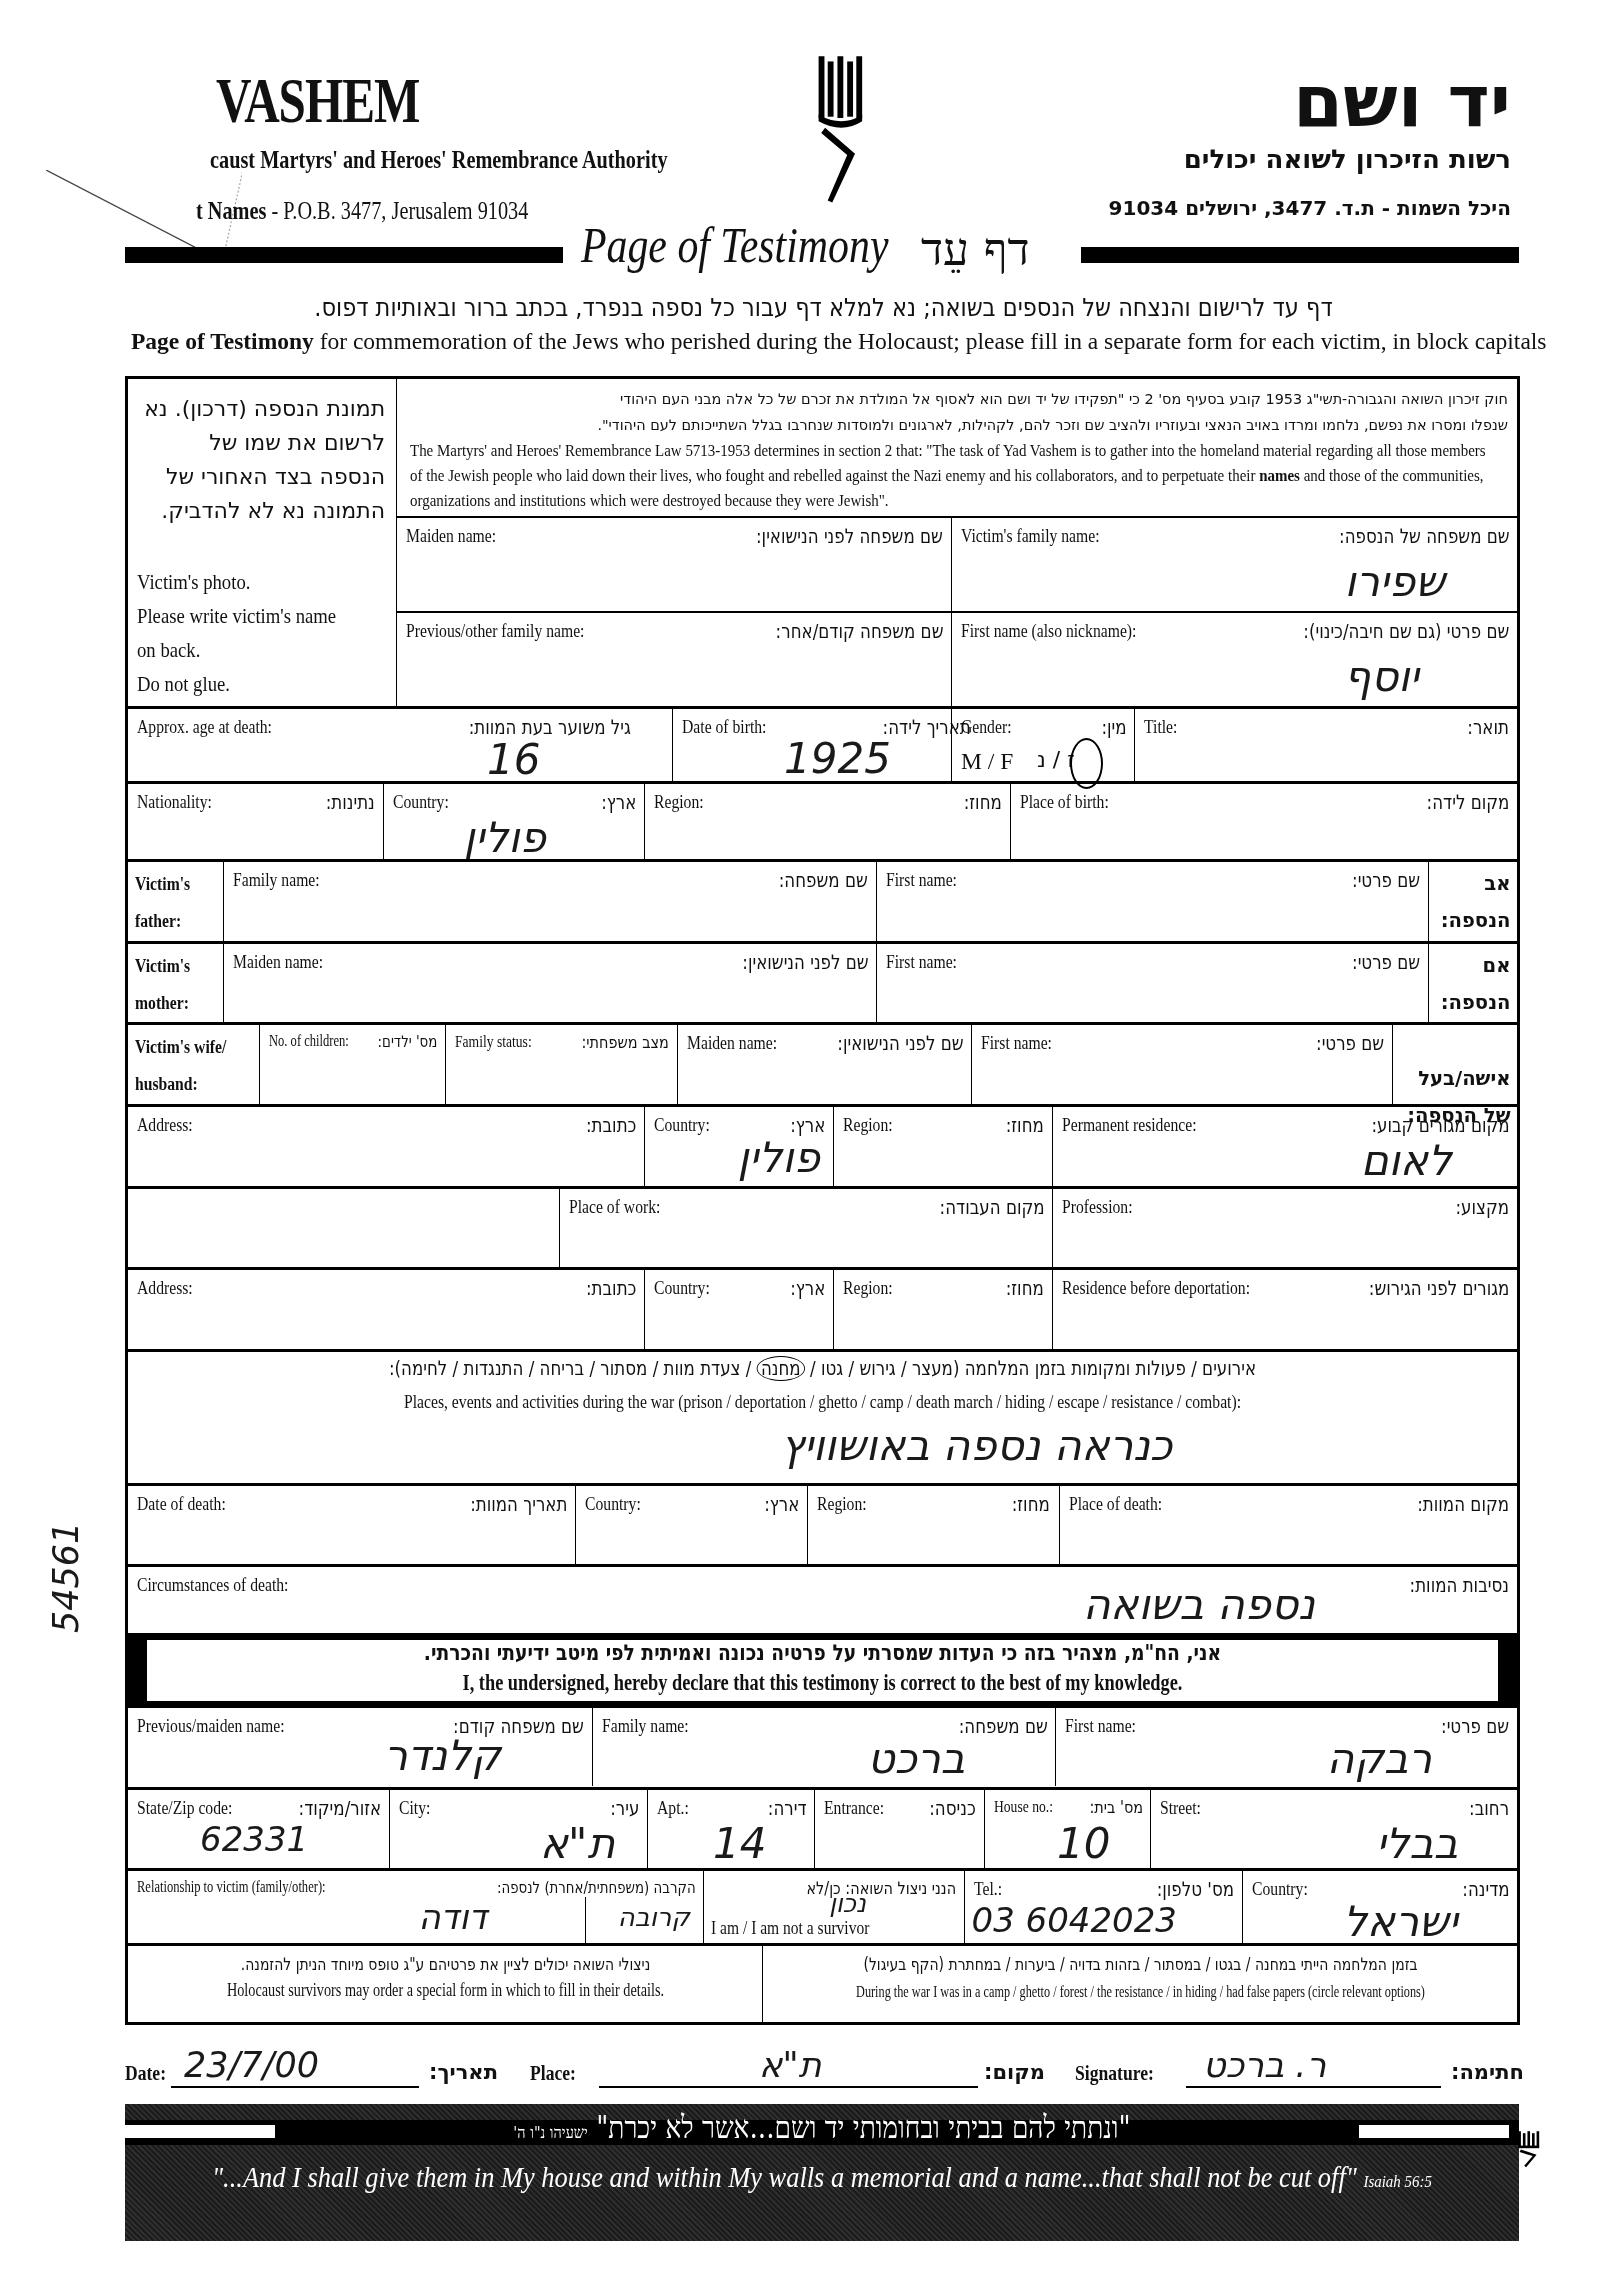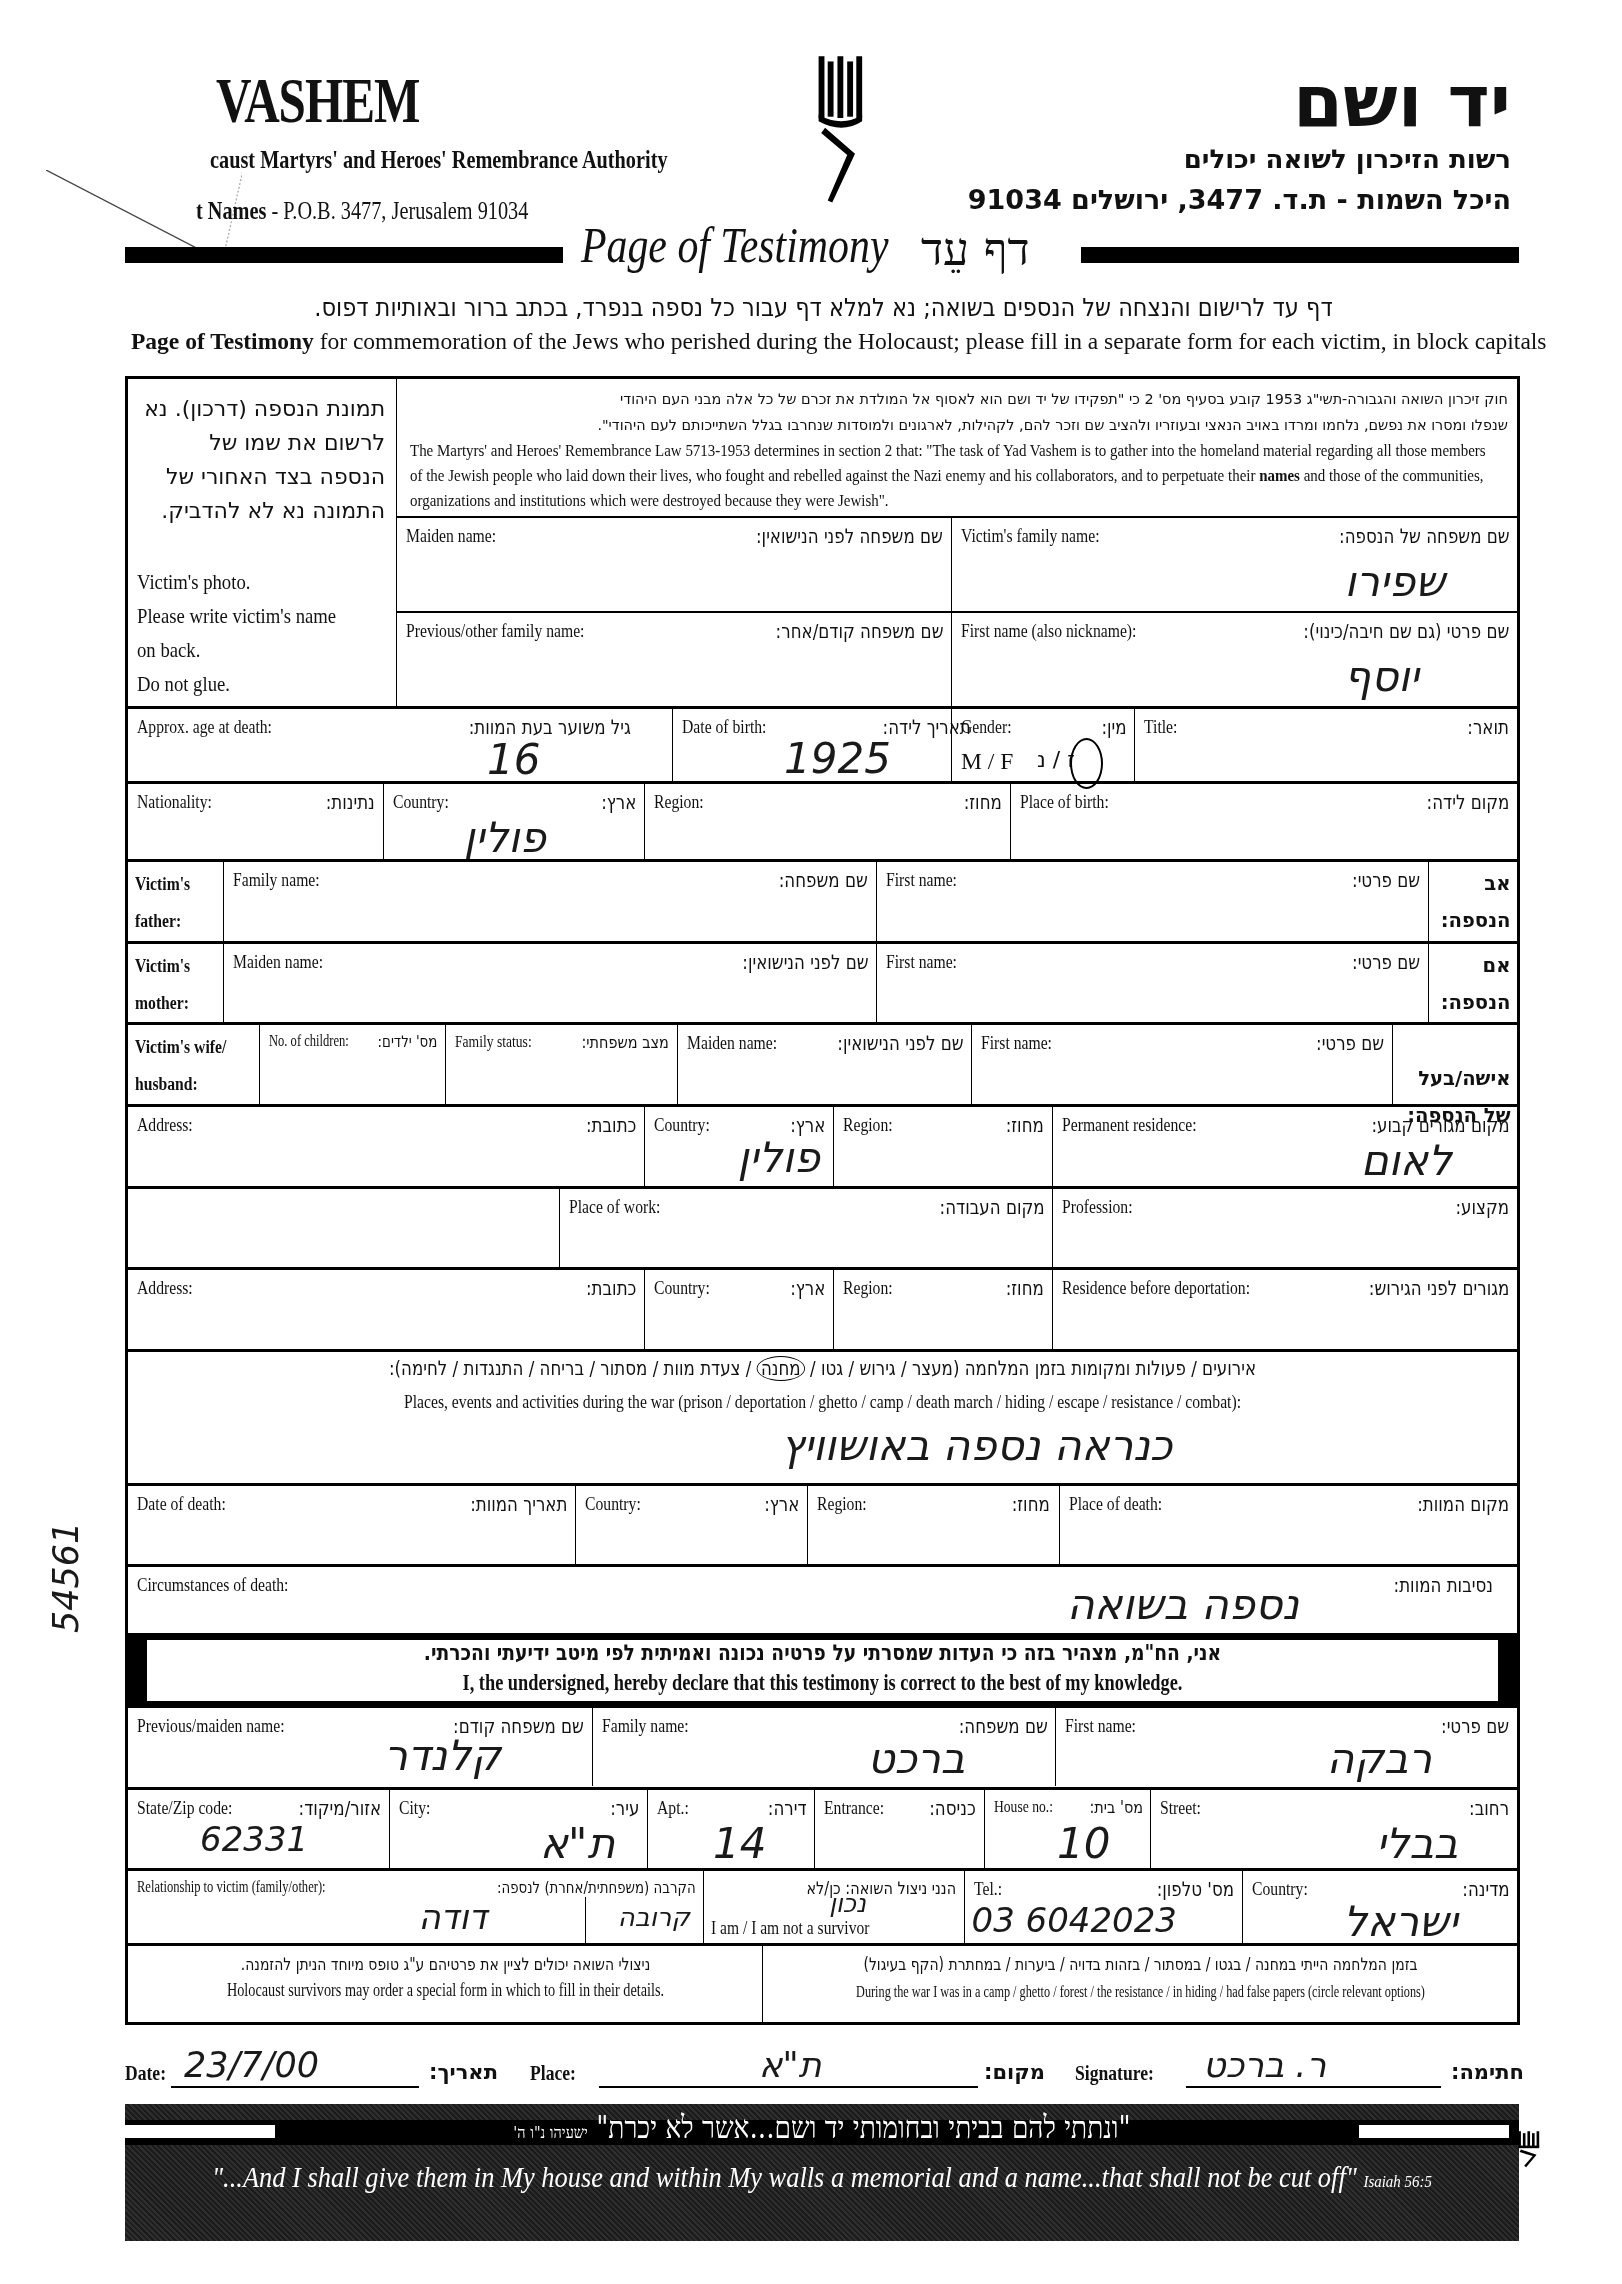--- a/index.html
+++ b/index.html
@@ -9,21 +9,21 @@
   .abs { position: absolute; }
   .hand { font-family: "DejaVu Sans", sans-serif; font-weight: 300; color: #1a1a1a; font-style: italic; }
 
   
   .brand-en { left: 216px; top: 65px; font-size: 63px; font-weight: 700; letter-spacing: -1.3px; transform: scaleX(0.78); transform-origin: left; font-family: "Liberation Serif", serif; }
   .brand-sub { left: 210px; top: 145px; font-size: 26px; font-weight: 700; transform: scaleX(0.78); transform-origin: left; white-space: nowrap; }
   .brand-addr { left: 196px; top: 196px; font-size: 26px; white-space: nowrap; transform: scaleX(0.78); transform-origin: left; }
   .brand-addr b { font-weight: 700; }
   .brand-he { right: 111px; top: 59px; font-size: 72px; font-weight: 700; direction: rtl; font-family: "DejaVu Sans", sans-serif; }
   .brand-he-sub { right: 111px; top: 144px; font-size: 26px; font-weight: 700; direction: rtl; font-family: "DejaVu Sans", sans-serif; }
-  .brand-he-addr { right: 111px; top: 184px; font-size: 27px; font-weight: 700; direction: rtl; font-family: "DejaVu Sans", sans-serif; }
+  .brand-he-addr { right: 111px; top: 196px; font-size: 20px; font-weight: 700; direction: rtl; font-family: "DejaVu Sans", sans-serif; }
   .menorah { left: 816px; top: 56px; width: 52px; height: 150px; }
   .bar { background: #000; height: 15.7px; top: 247px; }
   .title-en { left: 581px; top: 216px; font-size: 51px; font-style: italic; transform: scaleX(0.82); transform-origin: left; white-space: nowrap; }
   .title-he { left: 921px; top: 222px; font-size: 46px; direction: rtl; font-family: "DejaVu Serif", serif; }
 
   .intro-he { left: 131px; width: 1385px; top: 293px; font-size: 25px; direction: rtl; text-align: center; font-family: "DejaVu Sans", sans-serif; white-space: nowrap; transform: scaleX(0.9); }
   .intro-en { left: 131px; width: 1385px; top: 328px; font-size: 23.5px; text-align: center; white-space: nowrap; }
   .intro-en b { font-weight: 700; }
   .intro-en i { font-style: normal; }
 
@@ -346,21 +346,21 @@
       <span class="lbl-en">Region:</span>
       <span class="lbl-he">מחוז:</span>
     </div>
     <div class="cell" style="left:931px;right:0;">
       <span class="lbl-en">Place of death:</span>
       <span class="lbl-he">מקום המוות:</span>
     </div>
   </div>
 
   <div class="row" style="top:1185px;height:69px;">
-    <div class="cell first" style="left:0;right:16px;">
+    <div class="cell first" style="left:0;right:0;">
       <span class="lbl-en">Circumstances of death:</span>
       <span class="lbl-he">נסיבות המוות:</span>
       <span class="val hand" style="right:202px;top:13px;">נספה בשואה</span>
     </div>
   </div>
 
   <div class="declare" style="top:1254px;height:75px;">
     <div class="declare-he" style="top:0;">אני, הח"מ, מצהיר בזה כי העדות שמסרתי על פרטיה נכונה ואמיתית לפי מיטב ידיעתי והכרתי.</div>
     <div class="declare-en" style="top:29px;">I, the undersigned, hereby declare that this testimony is correct to the best of my knowledge.</div>
   </div>

